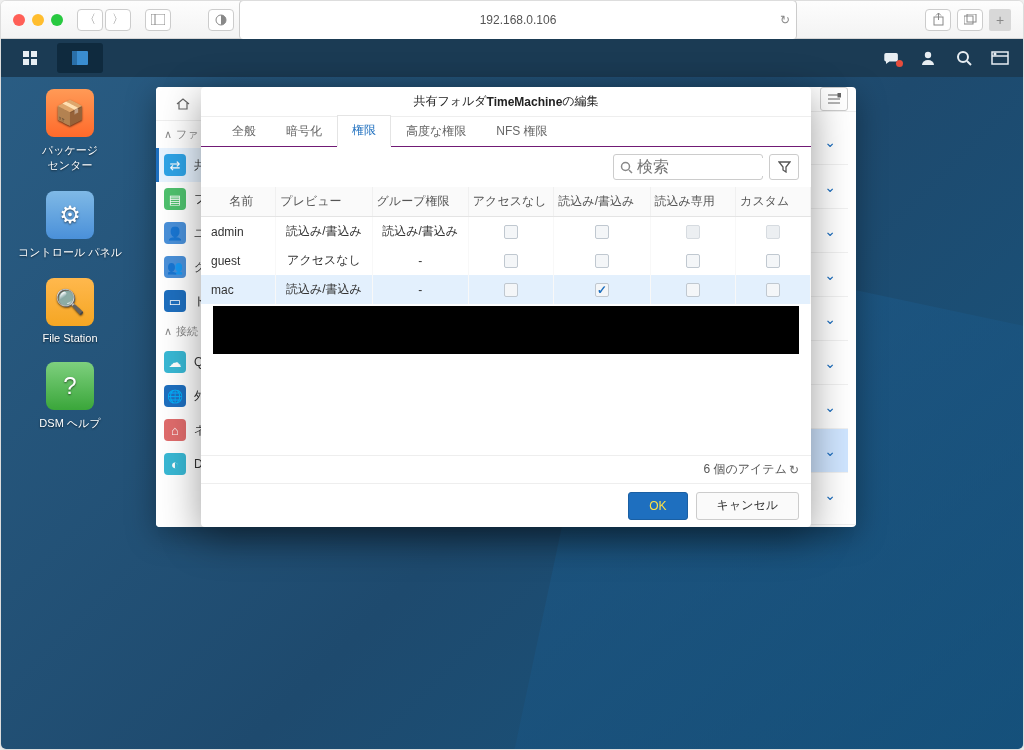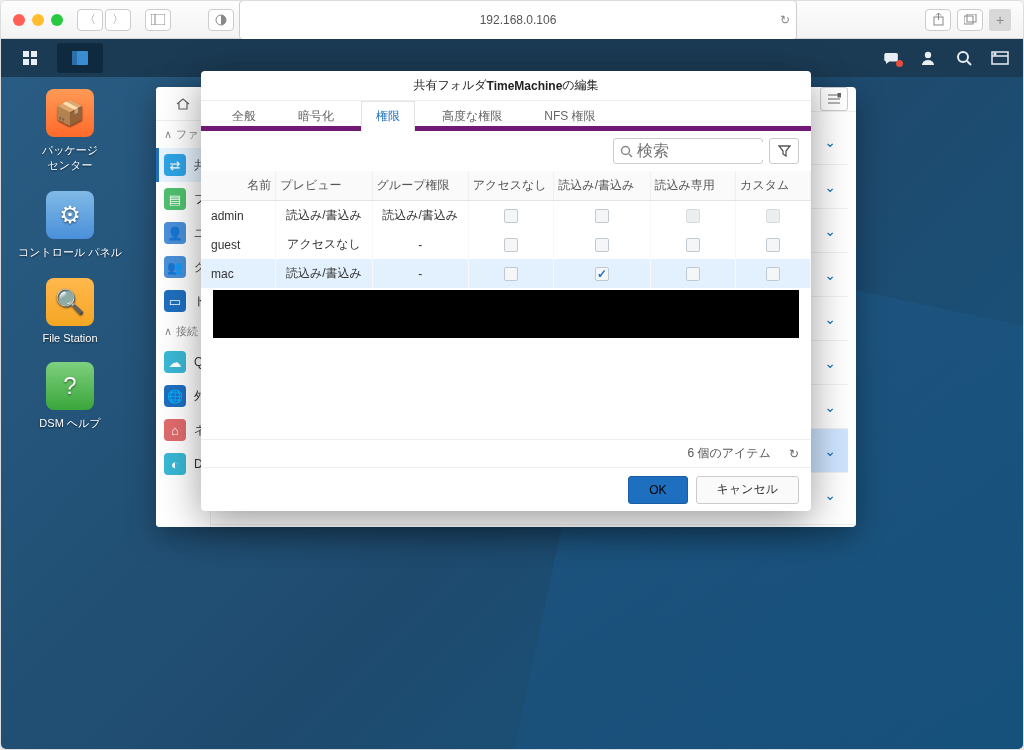--- a/index.html
+++ b/index.html
@@ -52,53 +52,53 @@
   .bg-tool { width:28px; height:24px; border:1px solid #ccc; border-radius:3px; display:flex; align-items:center; justify-content:center; color:#666; font-size:13px;}
   .bg-content { flex:1; padding:8px 8px 8px 0;}
   .bg-row { height:44px; display:flex; align-items:center; justify-content:flex-end; padding:0 12px; border-top:1px solid #f0f0f0;}
   .bg-row:first-child{border-top:none;}
   .bg-row.sel { background:#cfe5ff;}
   .chev { color:#1e6fbf; font-size:14px;}
   .bg-foot { height:40px; border-top:1px solid #eee; display:flex; align-items:center; justify-content:flex-end; padding:0 10px; gap:10px; font-size:12px; color:#333;}
   .bg-reload { width:22px; height:22px; display:flex; align-items:center; justify-content:center; color:#666;}
 
   
-  .modal { position:absolute; top:32px; left:200px; width:610px; height:440px; background:#fff; border-radius:4px; box-shadow:0 10px 40px rgba(0,0,0,0.4); z-index:3; display:flex; flex-direction:column; overflow:hidden;}
+  .modal { position:absolute; top:48px; left:200px; width:610px; height:440px; background:#fff; border-radius:4px; box-shadow:0 10px 40px rgba(0,0,0,0.4); z-index:3; display:flex; flex-direction:column; overflow:hidden;}
   .modal-title { height:30px; display:flex; align-items:center; justify-content:center; font-size:12px; color:#222; border-bottom:1px solid #eee;}
   .modal-title b { font-weight:600;}
-  .modal-tabs { height:30px; display:flex; align-items:flex-start; padding:0 16px; border-bottom:5px solid #701a75; gap:12px;}
+  .modal-tabs { height:30px; display:flex; align-items:flex-end; padding:0 16px; border-bottom:1px solid #701a75; gap:0;}
   .mtab { padding:6px 14px; font-size:12px; color:#666; border:1px solid transparent; border-bottom:none; cursor:pointer;}
   .mtab.active { color:#1e6fbf; border-color:#e4e4e4; border-bottom:2px solid #fff; margin-bottom:-1px; background:#fff; font-weight:400;}
   .modal-toolbar { height:40px; display:flex; align-items:center; padding:0 12px; gap:8px;}
   .dropdown { width:210px; height:26px; border:1px solid #ccc; border-radius:3px; display:flex; align-items:center; padding:0 8px; font-size:12px; color:#333; position:relative;}
   .dropdown::after { content:"▾"; position:absolute; right:8px; color:#666; font-size:11px;}
   .search-wrap { margin-left:auto; display:flex; gap:6px;}
   .search-box { width:150px; height:26px; border:1px solid #ccc; border-radius:3px; display:flex; align-items:center; padding:0 6px; font-size:12px; color:#333;}
   .search-box input { border:none; outline:none; flex:1; font-size:16px;}
   .search-ico { color:#888; margin-right:4px; font-size:13px;}
   .filter-btn { width:30px; height:26px; border:1px solid #ccc; border-radius:3px; display:flex; align-items:center; justify-content:center; color:#555; font-size:13px;}
 
   .grid { flex:1; overflow:hidden; font-size:12px;}
   .grid table { width:100%; border-collapse:collapse;}
   .grid th { text-align:left; font-weight:400; color:#555; border-bottom:1px solid #e4e4e4; border-right:1px solid #f0f0f0; padding:6px 4px; background:#fafafa;}
-  .grid th:first-child { text-align:right; padding-left:10px; width:70px;}
+  .grid th:first-child { text-align:center; padding-left:10px; width:70px;}
   .grid td { padding:6px 4px; text-align:center; border-right:1px solid #f8f8f8; color:#333;}
   .grid td:first-child { text-align:left; padding-left:10px;}
   .grid tr.sel td { background:#e3f0fd;}
   .orange { color:#e67e22;}
   .red { color:#d9534f;}
   .cbox { display:inline-block; width:14px; height:14px; border:1px solid #c0c8d0; border-radius:2px; background:#f4f6f8; vertical-align:middle;}
   .cbox.chk::after { content:"✓"; display:block; color:#1e6fbf; font-size:12px; line-height:12px; font-weight:bold;}
   .cbox.dis { background:#eceff2; border-color:#d6dbe0;}
   .blackbox { height:48px; background:#000; margin:2px 8px 0 8px;}
 
-  .modal-status { height:28px; display:flex; align-items:center; justify-content:flex-end; padding:0 12px; gap:18px; font-size:12px; color:#555; border-top:1px solid #eee;}
+  .modal-status { height:28px; display:flex; align-items:center; justify-content:flex-end; padding:0 12px; gap:2px; font-size:12px; color:#555; border-top:1px solid #eee;}
   .modal-footer { height:44px; display:flex; align-items:center; justify-content:flex-end; padding:0 12px; gap:8px; border-top:1px solid #eee;}
   .btn { height:28px; padding:0 20px; border:1px solid #ccc; border-radius:3px; background:#fafafa; font-size:12px; color:#333; cursor:pointer;}
-  .btn.primary { background:#1e6fbf; border-color:#1a5fa3; color:#000000;}
+  .btn.primary { background:#1e6fbf; border-color:#1a5fa3; color:#fde047;}
 
   svg { display:block;}
 </style>
 </head>
 <body>
 
 <div class="frame">
 
   <div class="titlebar">
     <div class="traffic">

